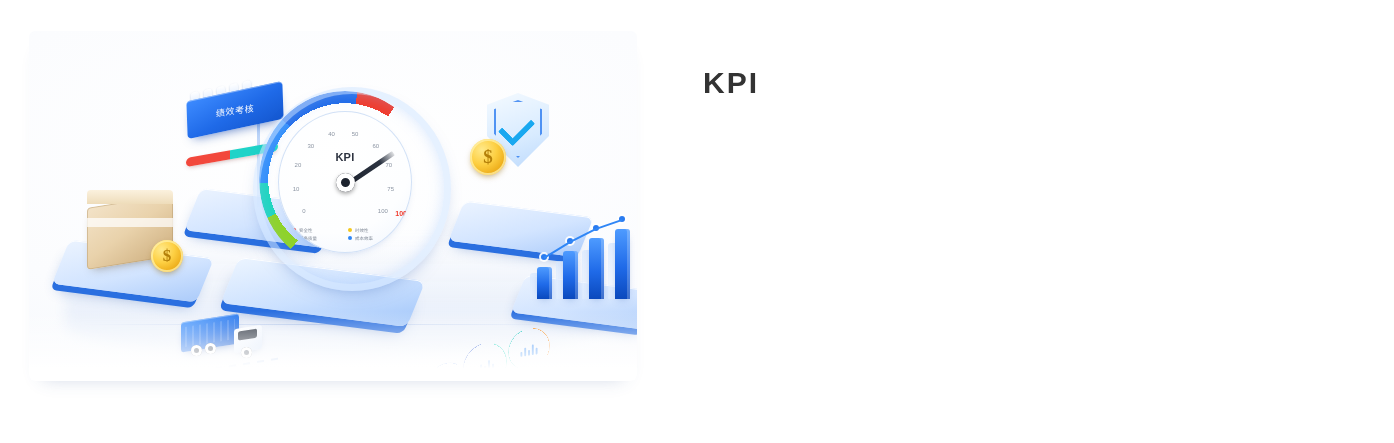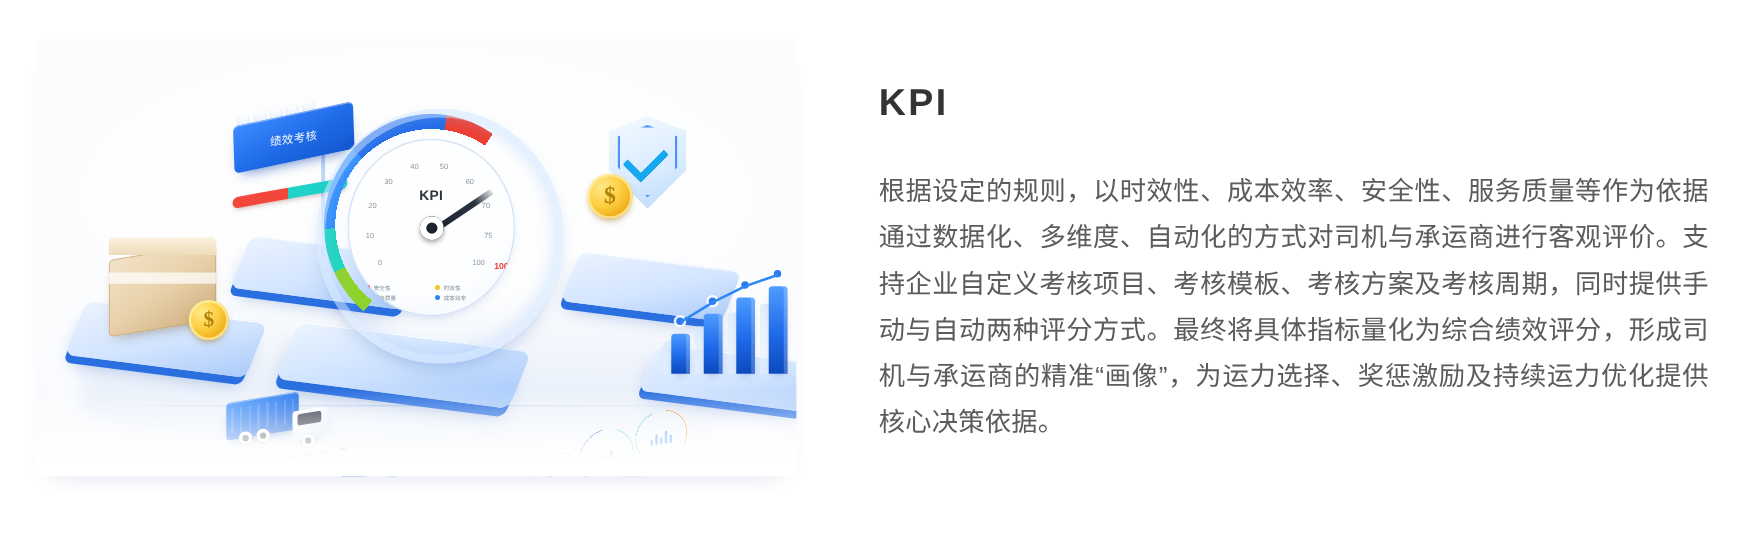--- a/index.html
+++ b/index.html
@@ -617,16 +617,15 @@
           <i style="height:11px"></i>
           <i style="height:7px"></i>
         </span>
     </div>
 
     <div class="card-fade"></div>
   </div>
 
   <div class="text-column">
     <h2 class="feature-title">KPI</h2>
-    <p class="feature-body">根据设定的规则，以时效性、成本效率、安全性、服务质量等作为依据通过数据化、多维度、自动化的方式对司机与承运商进行客观评价。支持企业自定义考核项目、考核模板、考核方案及考核周期，同时提供手动与自动两种评分方式。最终将具体指标量化为综合绩效评分，形成司机与承运商的精准“画像”，为运力选择、奖惩激励及持续运力优化提供核心决策依据。</p>
   </div>
 
 </div>
 
 </body></html>

